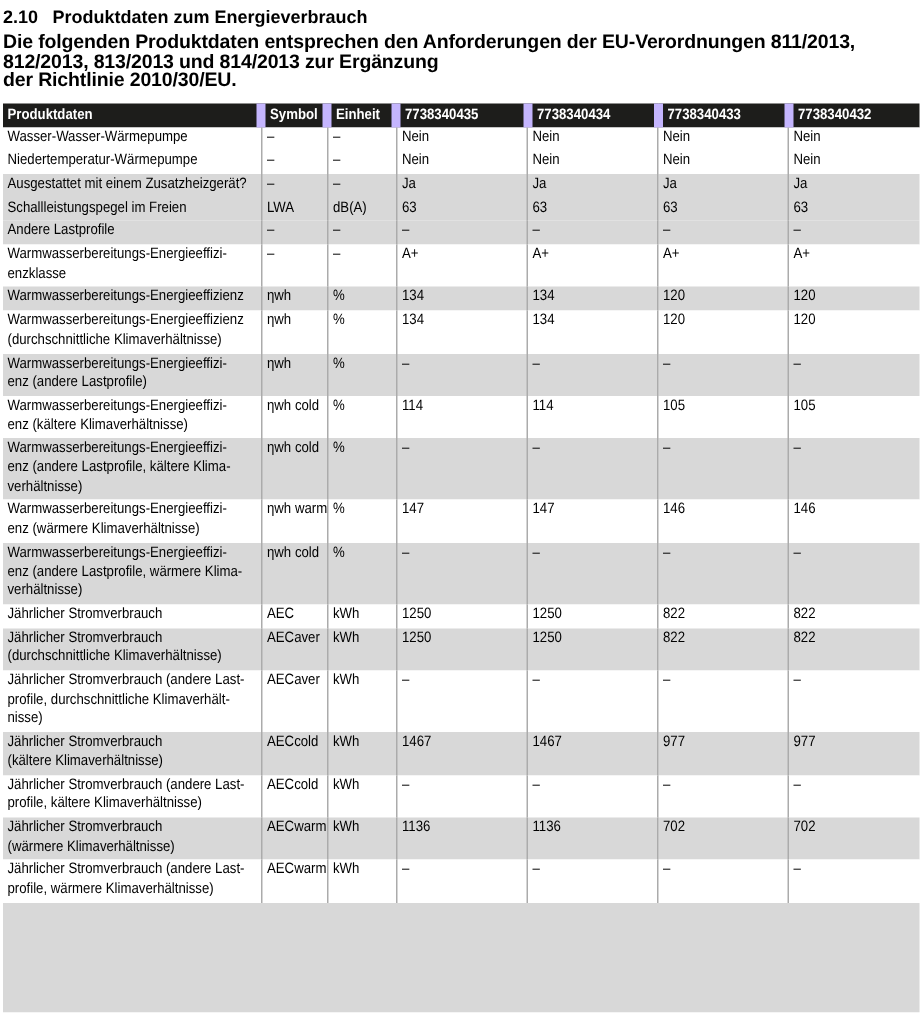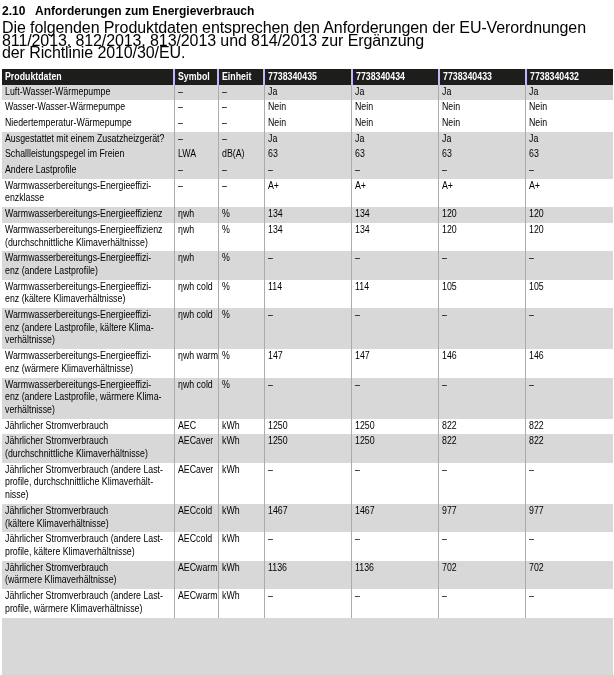--- a/index.html
+++ b/index.html
@@ -5,32 +5,32 @@
   html, body { margin: 0; padding: 0; background: #ffffff; }
   body { font-family: "Liberation Sans", sans-serif; color: #000; }
   .page {
     width: 614px; height: 675px; box-sizing: border-box;
     padding: 4px 1px 0 2px; overflow: hidden;
     display: flex; flex-direction: column;
   }
   .heading { display: flex; font-weight: bold; font-size: 12px; line-height: 14px; }
   .hnum { width: 33px; flex: 0 0 33px; }
   .intro {
-    margin: 4px 0 0 0; font-size: 16px; line-height: 12.5px;
-    white-space: pre-line; letter-spacing: -0.1px;
+    margin: 4px 0 0 0; font-size: 13px; line-height: 12.5px;
+    white-space: pre-line; letter-spacing: -0.1px; font-weight: bold;
   }
   table { border-collapse: collapse; table-layout: fixed; width: 611px; margin-top: 9px; }
   col.c-label { width: 172px; }
   col.c-symbol { width: 44px; }
   col.c-unit { width: 46px; }
   col.c-val { width: 87px; }
   th {
     background: var(--header-bg, #1d1d1b); color: var(--header-text, #fff);
     font-weight: bold; text-align: left; font-size: 10px; line-height: 12px;
-    padding: 2px 3px; border-left: 2px solid #c4b5fd;
+    padding: 2px 3px; border-left: 6px solid #c4b5fd;
   }
   th:first-child { border-left: none; }
   td {
     font-size: 10px; line-height: 12.7px; padding: 1px 3px 2px 3px;
     vertical-align: top; border-left: 1px solid var(--grid, #ababab);
     background: #ffffff;
   }
   td:first-child { border-left: none; }
   tr.shaded td { background: var(--shaded-bg, #d8d8d8); }
   .cell-text {
@@ -38,21 +38,21 @@
     transform: scaleX(0.88); transform-origin: 0 0;
   }
   .next-row-strip { flex: 1; background: var(--shaded-bg, #d8d8d8); min-height: 0; }
 </style>
 </head>
 <body>
 
 <div class="page">
   <div class="heading">
     <span class="hnum">2.10</span>
-    <span class="htitle">Anforderungen zum Energieverbrauch</span>
+    <span class="htitle">Produktdaten zum Energieverbrauch</span>
   </div>
   <p class="intro">Die folgenden Produktdaten entsprechen den Anforderungen der EU-Verordnungen 811/2013, 812/2013, 813/2013 und 814/2013 zur Ergänzung
 der Richtlinie 2010/30/EU.</p>
   <table>
     <colgroup>
       <col class="c-label">
         <col class="c-symbol">
         <col class="c-unit">
       <col class="c-val">
         <col class="c-val">
@@ -64,29 +64,20 @@
           <th><span class="cell-text">Produktdaten</span></th>
           <th><span class="cell-text">Symbol</span></th>
           <th><span class="cell-text">Einheit</span></th>
           <th><span class="cell-text">7738340435</span></th>
           <th><span class="cell-text">7738340434</span></th>
           <th><span class="cell-text">7738340433</span></th>
           <th><span class="cell-text">7738340432</span></th>
         </tr>
     </thead>
     <tbody id="table-body">
-        <tr class="shaded">
-          <td><span class="cell-text">Luft-Wasser-Wärmepumpe</span></td>
-          <td><span class="cell-text">–</span></td>
-          <td><span class="cell-text">–</span></td>
-          <td><span class="cell-text">Ja</span></td>
-          <td><span class="cell-text">Ja</span></td>
-          <td><span class="cell-text">Ja</span></td>
-          <td><span class="cell-text">Ja</span></td>
-        </tr>
         <tr>
           <td><span class="cell-text">Wasser-Wasser-Wärmepumpe</span></td>
           <td><span class="cell-text">–</span></td>
           <td><span class="cell-text">–</span></td>
           <td><span class="cell-text">Nein</span></td>
           <td><span class="cell-text">Nein</span></td>
           <td><span class="cell-text">Nein</span></td>
           <td><span class="cell-text">Nein</span></td>
         </tr>
         <tr>

